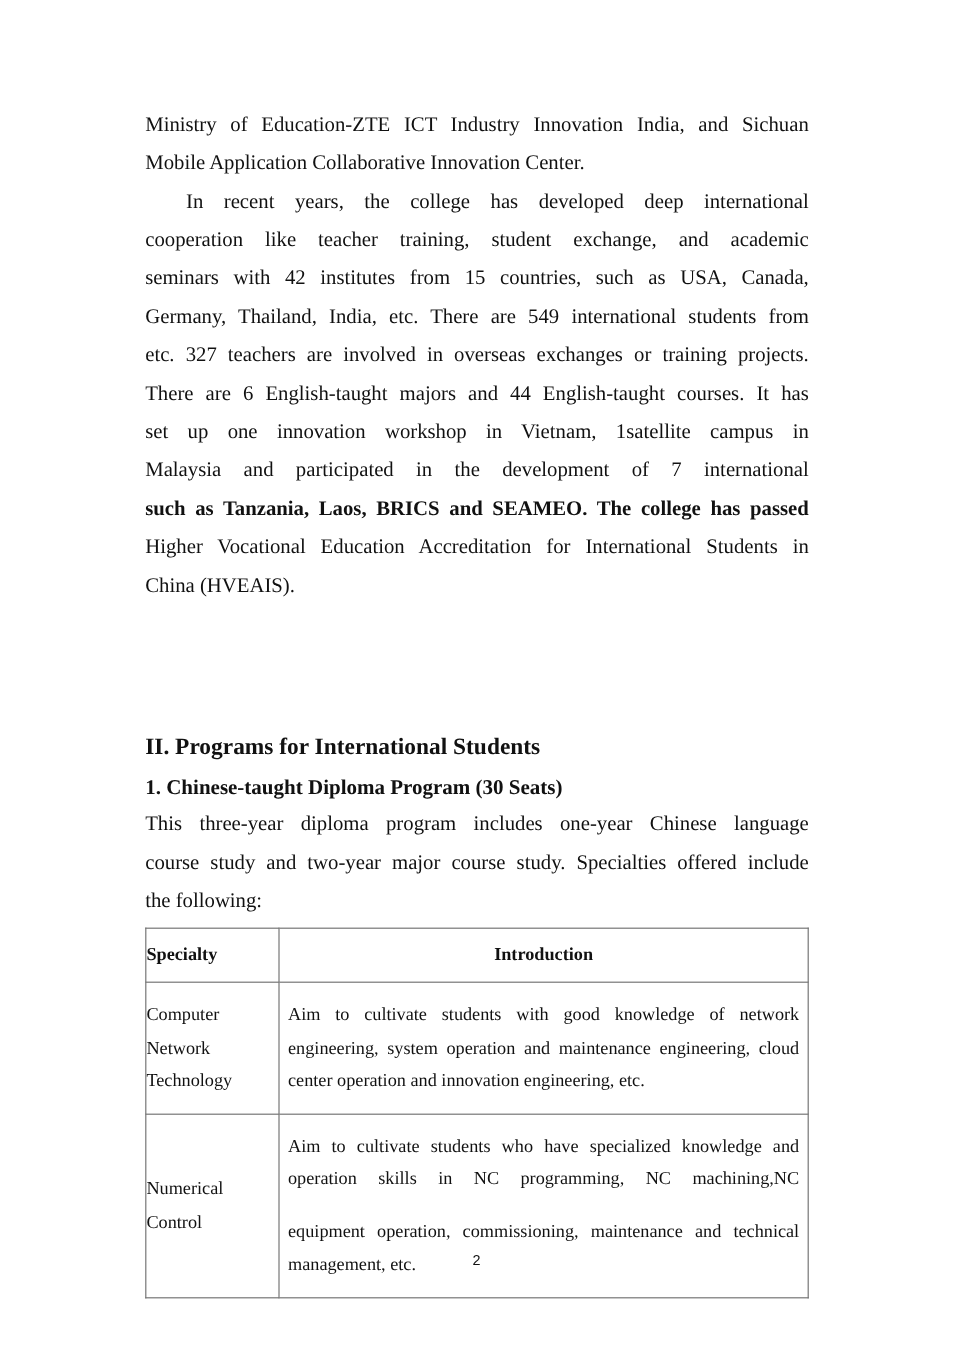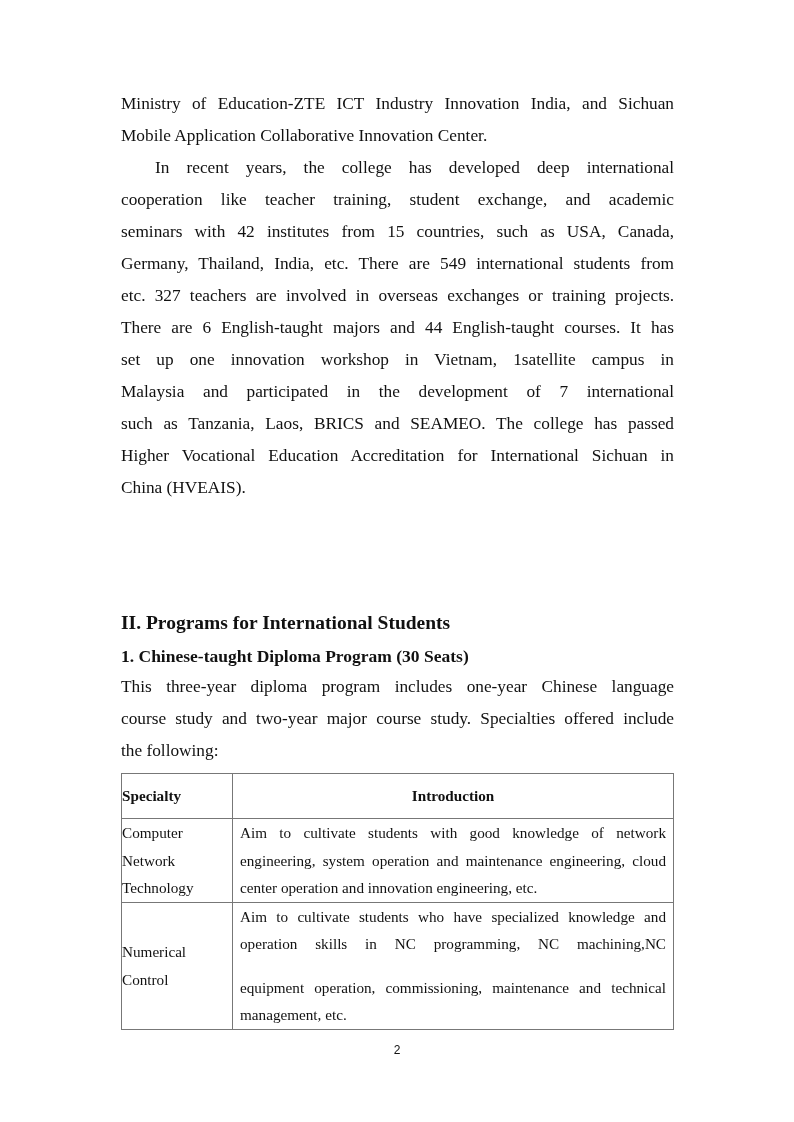--- a/index.html
+++ b/index.html
@@ -8,21 +8,21 @@
     .p { line-height: 32px; text-align: justify; margin: 0; }
     .line { display: block; text-align: justify; text-align-last: justify; height: 32px; white-space: nowrap; }
     .line.last { text-align-last: left; }
     .h2 { font-weight: bold; font-size: 19.5px; line-height: 30px; margin: 0; position: absolute; left: 0; top: 520px; }
     .h3 { font-weight: bold; font-size: 17.5px; line-height: 30px; margin: 0; position: absolute; left: 0; top: 553px; }
     .intro { position: absolute; left: 0; top: 583px; width: 553px; }
     table { position: absolute; left: 0; top: 685px; width: 553px; border-collapse: collapse; font-size: 15.2px; }
     td, th { border: 1px solid #777; padding: 0; }
     th { font-weight: bold; height: 44px; text-align: center; }
     .col1 { width: 110px; text-align: left; line-height: 27.5px; }
-    .col2 { padding: 0 7px; line-height: 27.5px; }
+    .col2 { padding: 13px 7px; line-height: 27.5px; }
     .col2 .line { height: 27.5px; }
     .col2 .line.last { text-align-last: left; }
     .pg { position: absolute; left: 0; width: 794px; top: 1043px; text-align: center; font-family: "Liberation Sans", sans-serif; font-size: 12px; }
   </style>
 </head>
 <body>
 
 <div class="page">
   <div class="p">
     <span class="line" style="white-space: normal; overflow: hidden;">Ministry of Education-ZTE ICT Industry Innovation India, and Sichuan</span>
@@ -30,22 +30,22 @@
   </div>
   <div class="p">
     <span class="line" style="padding-left: 34px; white-space: normal; overflow: hidden;">In recent years, the college has developed deep international</span>
     <span class="line" style="white-space: normal; overflow: hidden;">cooperation like teacher training, student exchange, and academic</span>
     <span class="line" style="white-space: normal; overflow: hidden;">seminars with 42 institutes from 15 countries, such as USA, Canada,</span>
     <span class="line" style="white-space: normal; overflow: hidden;">Germany, Thailand, India, etc. There are 549 international students from</span>
     <span class="line" style="white-space: normal; overflow: hidden;">etc. 327 teachers are involved in overseas exchanges or training projects.</span>
     <span class="line" style="white-space: normal; overflow: hidden;">There are 6 English-taught majors and 44 English-taught courses. It has</span>
     <span class="line" style="white-space: normal; overflow: hidden;">set up one innovation workshop in Vietnam, 1satellite campus in</span>
     <span class="line" style="white-space: normal; overflow: hidden;">Malaysia and participated in the development of 7 international</span>
-    <span class="line" style="white-space: normal; overflow: hidden;">such as Tanzania, Laos, BRICS and SEAMEO. The college has passed</span>
-    <span class="line" style="white-space: normal; overflow: hidden;">Higher Vocational Education Accreditation for International Sichuan in</span>
+    <span class="line" style="white-space: normal; overflow: hidden; font-weight: bold;">such as Tanzania, Laos, BRICS and SEAMEO. The college has passed</span>
+    <span class="line" style="white-space: normal; overflow: hidden;">Higher Vocational Education Accreditation for International Students in</span>
     <span class="line last" style="white-space: normal; overflow: hidden;">China (HVEAIS).</span>
   </div>
 
   <h2 class="h2">II. Programs for International Students</h2>
   <h3 class="h3">1. Chinese-taught Diploma Program (30 Seats)</h3>
 
   <div class="intro p">
     <span class="line" style="white-space: normal; overflow: hidden;">This three-year diploma program includes one-year Chinese language</span>
     <span class="line" style="white-space: normal; overflow: hidden;">course study and two-year major course study. Specialties offered include</span>
     <span class="line last" style="white-space: normal; overflow: hidden;">the following:</span>

